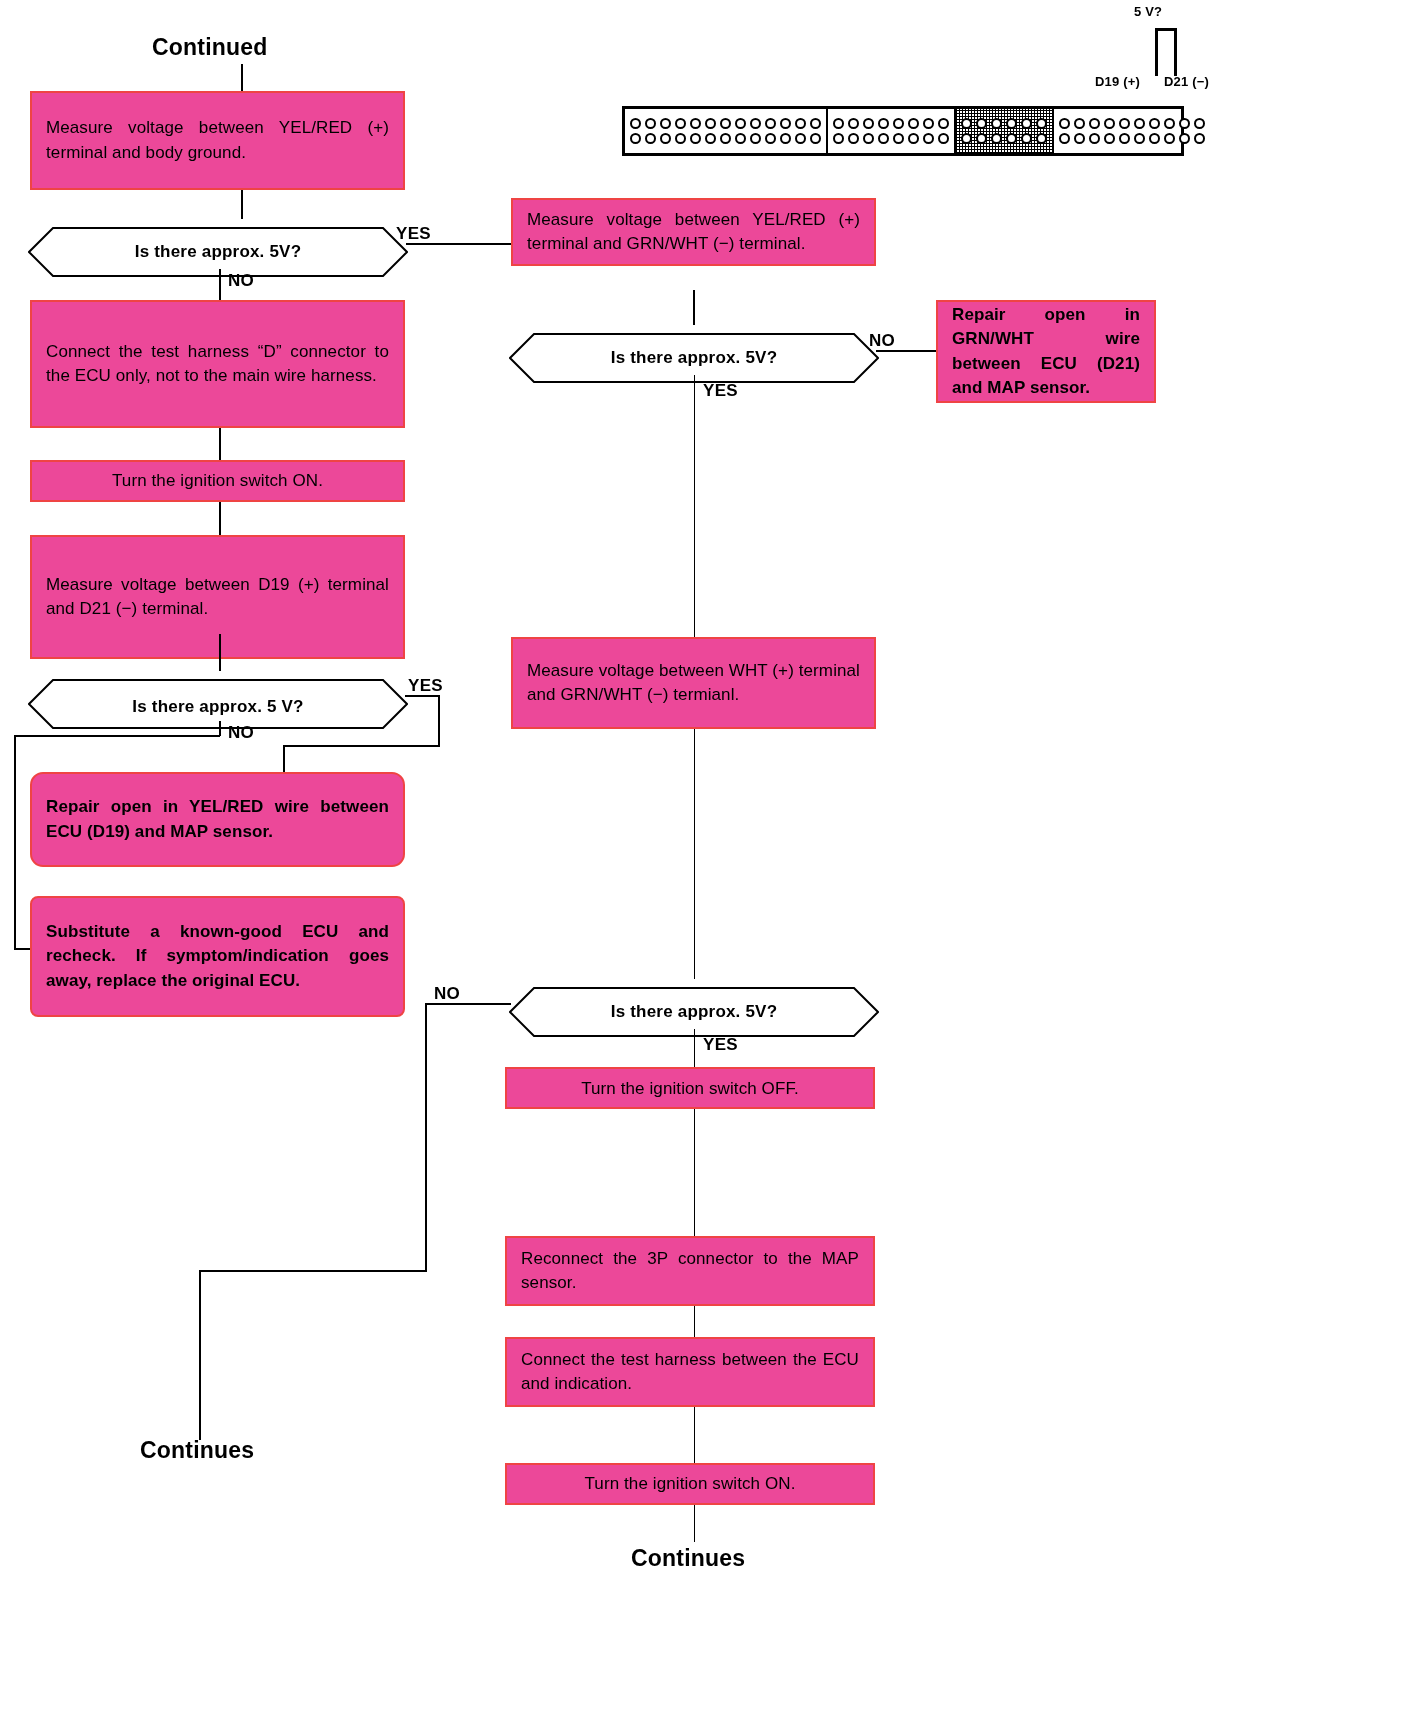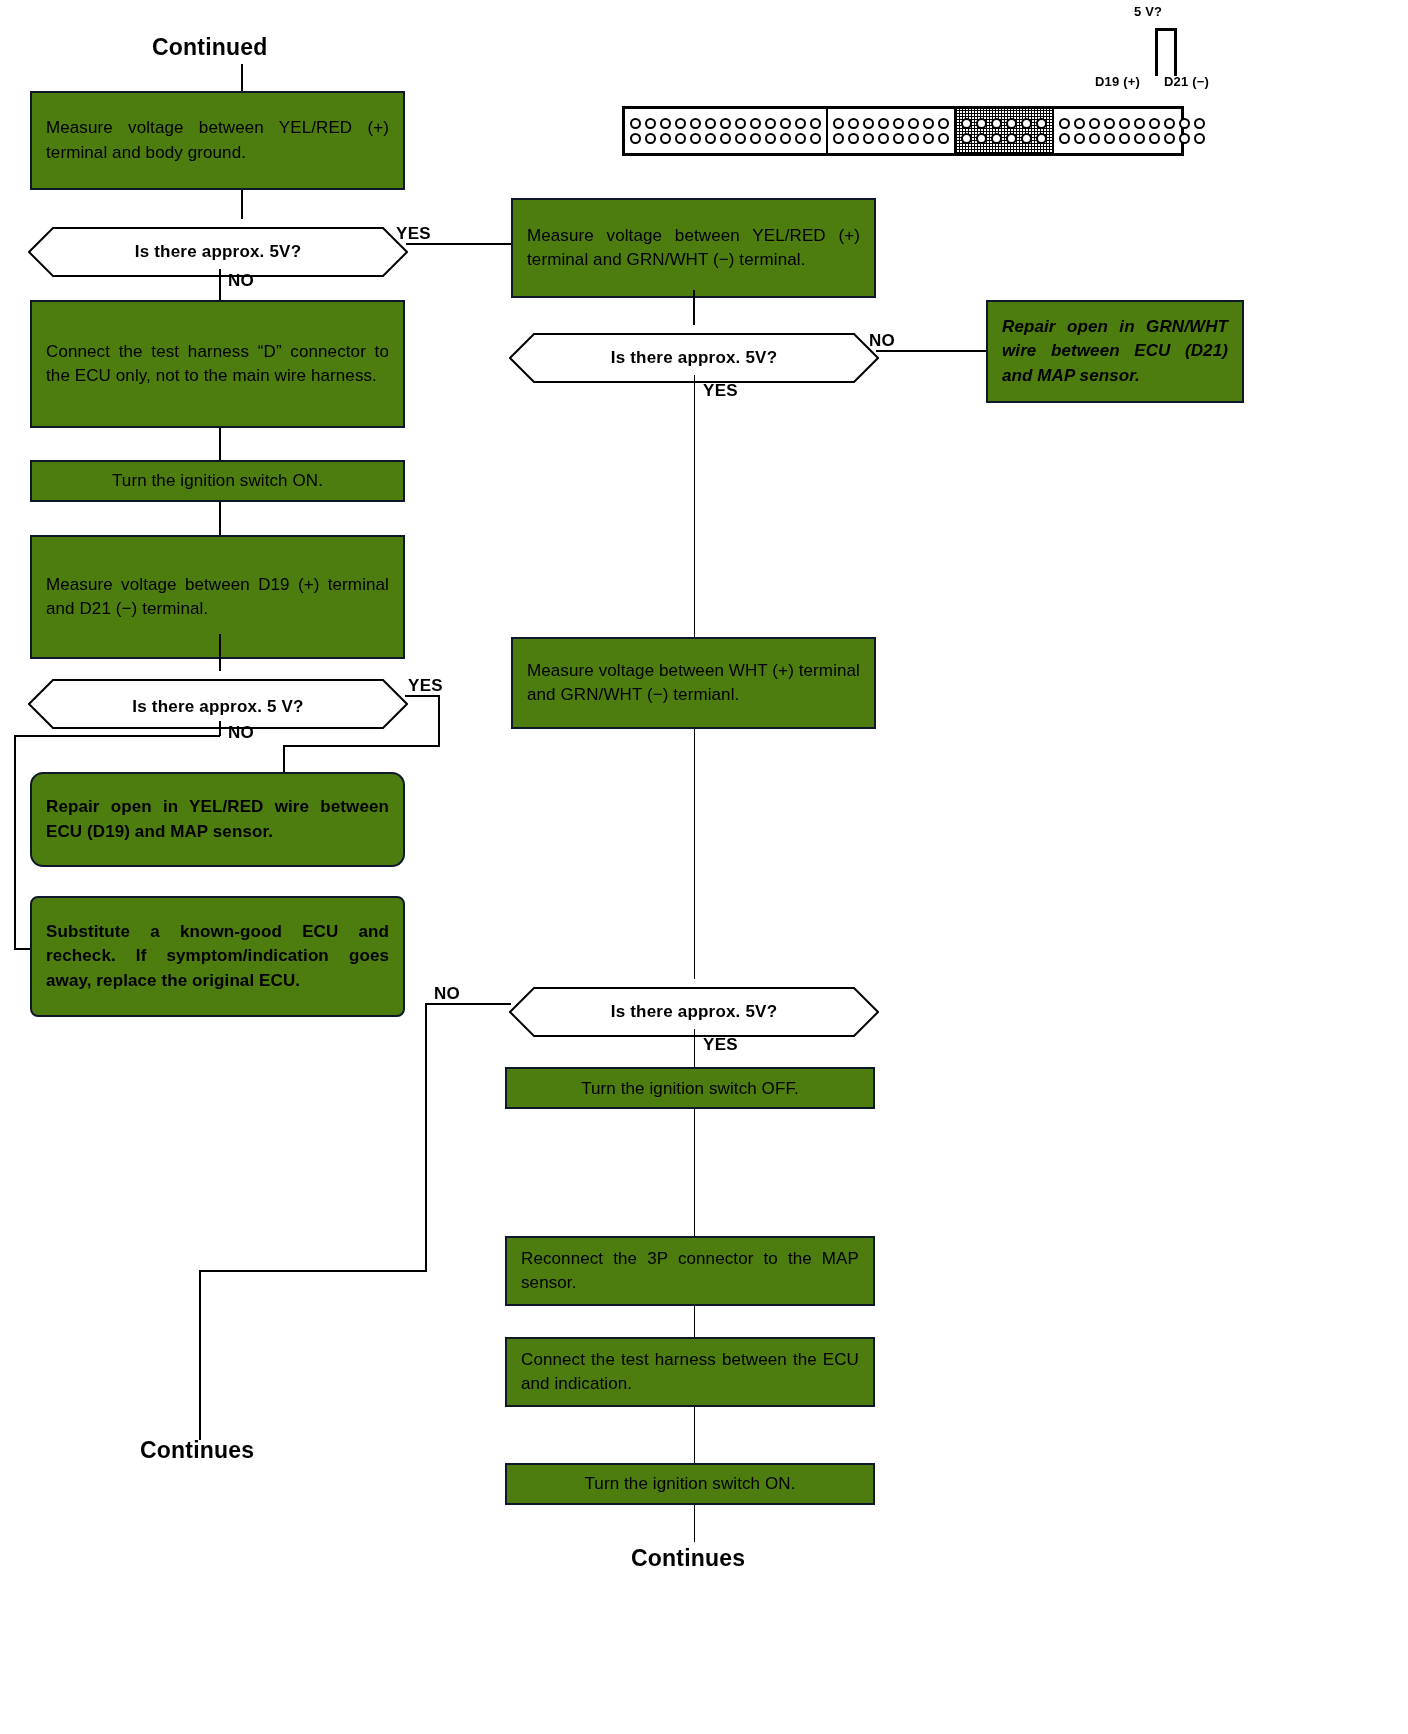--- a/index.html
+++ b/index.html
@@ -16,22 +16,22 @@
     width: 1408px;
     height: 1734px;
     overflow: hidden;
     background: #ffffff;
   }
 
   
   .box {
     position: absolute;
     box-sizing: border-box;
-    border: 2px solid #0f172a;
-    background: #4d7c0f;
+    border: 2px solid #ef4444;
+    background: #ec4899;
     display: flex;
     align-items: center;
     padding: 6px 14px;
   }
   .box .txt {
     font-size: 17px;
     line-height: 1.42;
     letter-spacing: 0.1px;
     text-align: justify;
     text-align-last: left;
@@ -327,37 +327,37 @@
     <div class="txt">Repair open in YEL/RED wire between ECU (D19) and MAP sensor.</div>
   </div>
 
   <div class="box bold" style="left:30px; top:896px; width:375px; height:121px;border-radius:8px;">
     <div class="txt">Substitute a known-good ECU and recheck. If symptom/indication goes away, replace the original ECU.</div>
   </div>
 
   <div class="ln v" style="left:199px; top:1272px; height:168px;"></div>
   <div class="heading" style="left:140px; top:1437px;">Continues</div>
 
-  <div class="box" style="left:511px; top:198px; width:365px; height:100px;">
+  <div class="box" style="left:511px; top:198px; width:365px; height:68px;">
     <div class="txt">Measure voltage between YEL/RED (+) terminal and GRN/WHT (−) terminal.</div>
   </div>
 
   <div class="ln v" style="left:693px; top:290px; height:35px;"></div>
 
   <div class="decision" style="left:509px; top:325px; width:370px; height:50px;">
     <svg width="370" height="50" viewBox="0 0 370 50">
       <polygon points="25,1 345,1 369,25 345,49 25,49 1,25" fill="#ffffff" stroke="#000000" stroke-width="2"></polygon>
     </svg>
     <div class="dtxt">Is there approx. 5V?</div>
   </div>
 
   <div class="lab" style="left:869px; top:331px;">NO</div>
   <div class="ln h" style="left:876px; top:350px; width:110px;"></div>
 
-  <div class="box bold" style="left:986px; top:300px; width:258px; height:103px;font-style:italic;">
+  <div class="box bold" style="left:936px; top:300px; width:220px; height:103px;">
     <div class="txt">Repair open in GRN/WHT wire between ECU (D21) and MAP sensor.</div>
   </div>
 
   <div class="lab" style="left:703px; top:381px;">YES</div>
   <div class="ln thin v" style="left:694px; top:375px; height:262px;"></div>
 
   <div class="box" style="left:511px; top:637px; width:365px; height:92px;">
     <div class="txt">Measure voltage between WHT (+) terminal and GRN/WHT (−) termianl.</div>
   </div>
 

